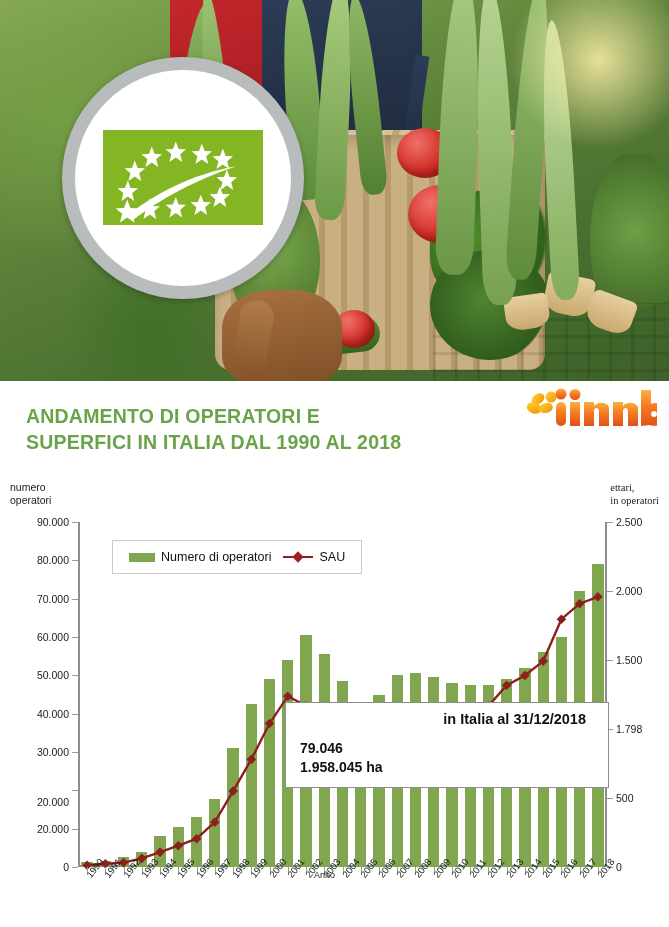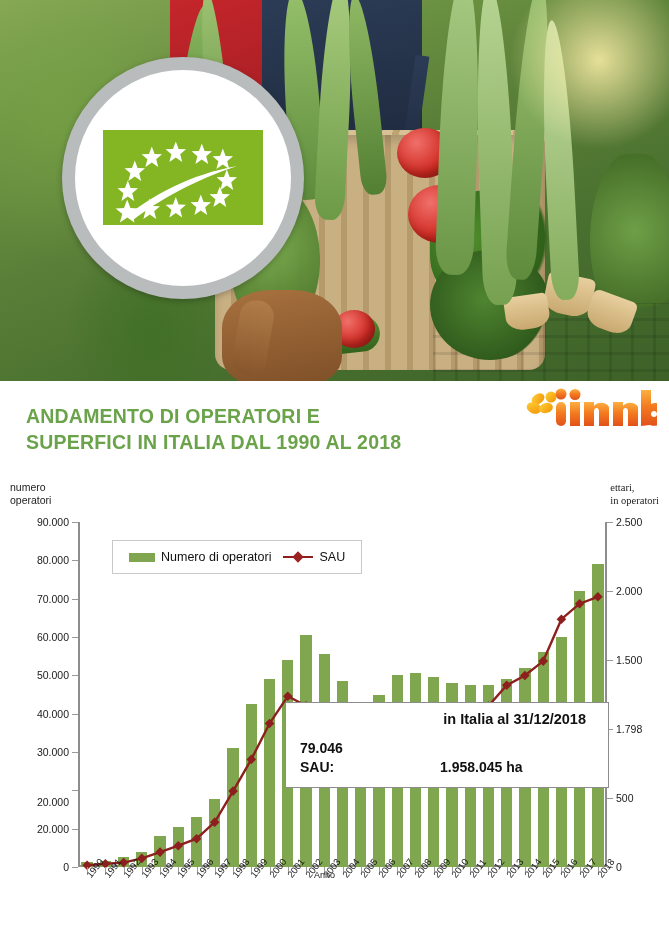--- a/index.html
+++ b/index.html
@@ -437,19 +437,18 @@
           <span>SAU</span>
         </div>
       </div>
 
       <div class="infobox">
         <div class="head">in Italia al 31/12/2018</div>
         <div class="row">
           <span class="v">79.046</span>
         </div>
         <div class="row">
-          <span class="k">SAU:</span>
           <span class="v">1.958.045  ha</span>
         </div>
       </div>
     </div>
   </div>
 </div>
 
 </body></html>

